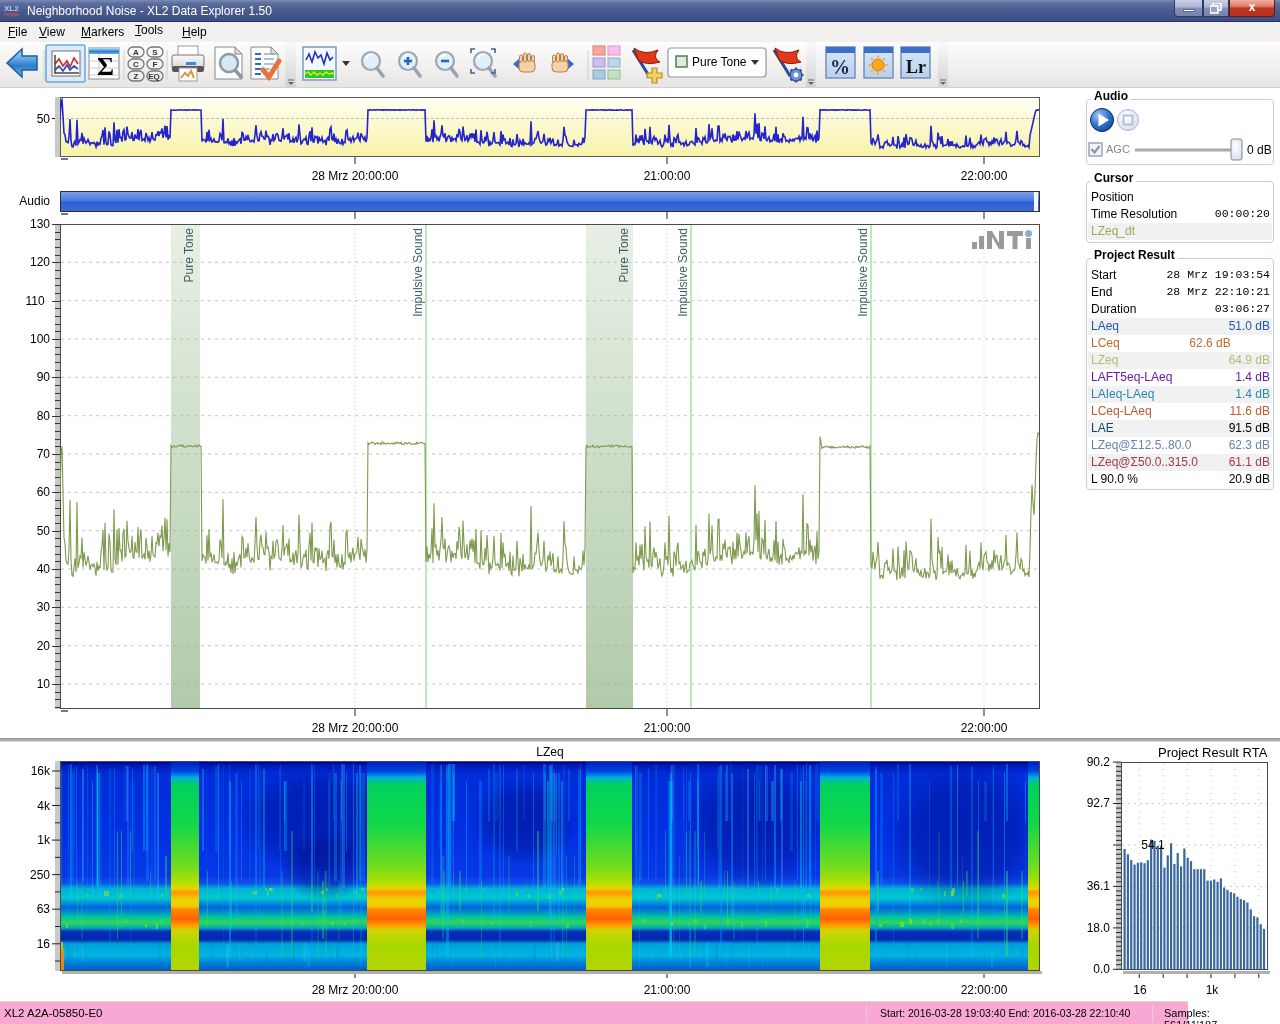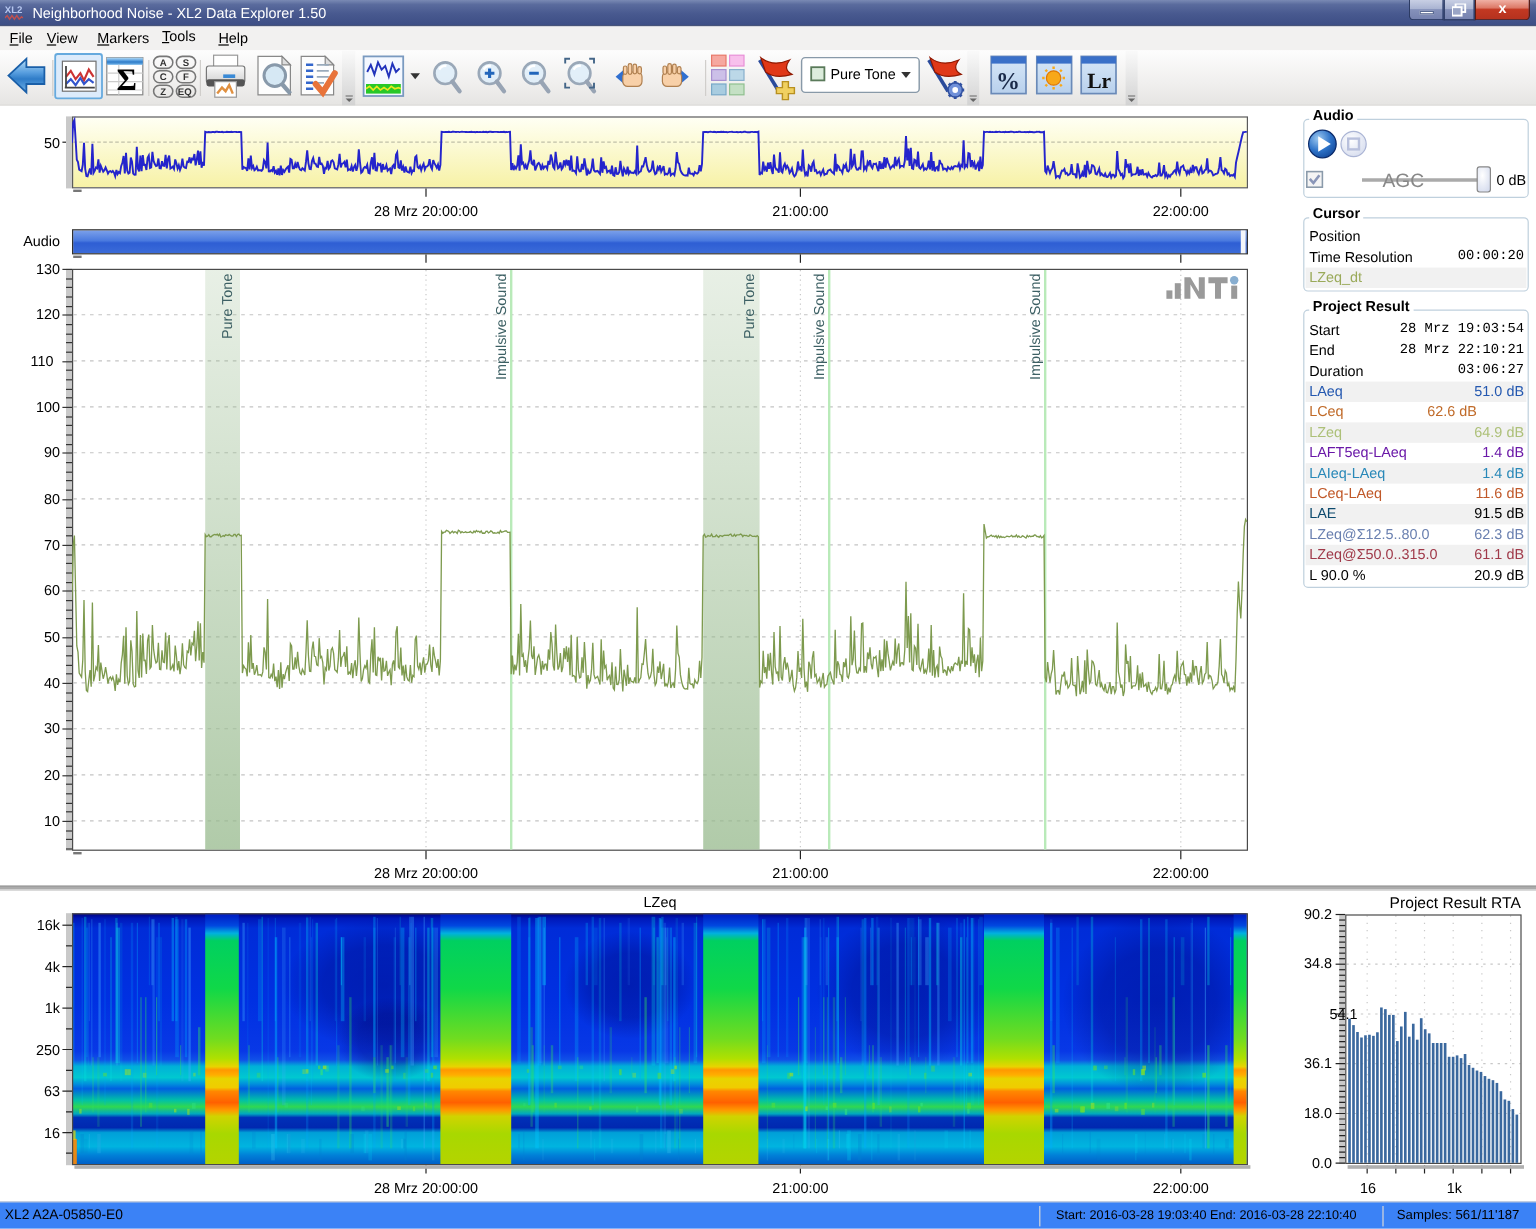--- a/index.html
+++ b/index.html
@@ -961,22 +961,22 @@
     <rect x="123.70" y="139.00" width="2.2" height="70.00" fill="#3a689e"></rect>
     <rect x="127.02" y="140.15" width="2.2" height="68.85" fill="#3a689e"></rect>
     <rect x="130.34" y="142.44" width="2.2" height="66.55" fill="#3a689e"></rect>
     <rect x="133.66" y="149.33" width="2.2" height="59.67" fill="#3a689e"></rect>
     <rect x="136.98" y="156.22" width="2.2" height="52.78" fill="#3a689e"></rect>
     <rect x="140.30" y="157.36" width="2.2" height="51.64" fill="#3a689e"></rect>
     <rect x="143.62" y="164.25" width="2.2" height="44.75" fill="#3a689e"></rect>
     <rect x="146.94" y="168.84" width="2.2" height="40.16" fill="#3a689e"></rect>
   </svg>
 <div style="position:absolute;left:1078px;top:755px;width:32px;text-align:right;font-size:12px">90.2</div>
-<div style="position:absolute;left:1078px;top:796px;width:32px;text-align:right;font-size:12px">34.8</div>
-<div style="position:absolute;left:1108px;top:838px;width:32px;text-align:left;font-size:12px">54.1</div>
+<div style="position:absolute;left:1078px;top:796px;width:32px;text-align:right;font-size:12px">92.7</div>
+<div style="position:absolute;left:1137px;top:838px;width:32px;text-align:center;font-size:12px">54.1</div>
 <div style="position:absolute;left:1078px;top:879px;width:32px;text-align:right;font-size:12px">36.1</div>
 <div style="position:absolute;left:1078px;top:921px;width:32px;text-align:right;font-size:12px">18.0</div>
 <div style="position:absolute;left:1078px;top:962px;width:32px;text-align:right;font-size:12px">0.0</div>
 <div class="lbl abs" style="left:1120px;top:983px;width:40px;text-align:center">16</div>
 <div class="lbl abs" style="left:1192px;top:983px;width:40px;text-align:center">1k</div>
 <div class="abs" style="left:1123px;top:971px;width:147px;height:3px;background:#b0b0b0"></div>
 <div class="grpbox" style="left:1086px;top:99px;width:188px;height:66px"></div>
 <div class="grptitle" style="left:1091px;top:89px">Audio</div>
 <svg class="abs" style="left:1086px;top:99px" width="188" height="66">
 <defs>
@@ -992,21 +992,21 @@
     </defs>
 <circle cx="16" cy="21" r="11.5" fill="url(#pb)" stroke="#0a2a6a"></circle>
 <polygon points="12.5,14.5 23,21 12.5,27.5" fill="#fff"></polygon>
 <circle cx="42" cy="21" r="10.5" fill="url(#sb)" stroke="#aab4d4"></circle>
 <rect x="37.5" y="16.5" width="9" height="9" fill="none" stroke="#b8c0dc" stroke-width="2"></rect>
 <rect x="3" y="44" width="13" height="13" fill="#f4f4f4" stroke="#8a9aaa" stroke-width="1.3"></rect>
 <path d="M5.5 50 l3 3.5 l5 -6.5" fill="none" stroke="#8a96b8" stroke-width="2.2"></path>
 <line x1="49" y1="51" x2="152" y2="51" stroke="#aaa" stroke-width="3"></line>
 <rect x="145" y="40" width="11" height="21" rx="2" fill="url(#sb)" stroke="#888"></rect>
 </svg>
-<div class="abs" style="left:1152px;top:143px;font-size:16px;color:#888">AGC</div>
+<div class="abs" style="left:1106px;top:143px;font-size:11px;color:#888">AGC</div>
 <div class="abs" style="left:1247px;top:143px;font-size:12px">0 dB</div>
 <div class="grpbox" style="left:1086px;top:181px;width:188px;height:62px"></div>
 <div class="grptitle" style="left:1091px;top:171px">Cursor</div>
 <div class="abs lbl" style="left:1091px;top:190px">Position</div>
 <div class="abs lbl" style="left:1091px;top:207px">Time Resolution</div>
 <div class="abs mono" style="left:1170px;top:207px;width:100px;text-align:right;font-size:11.5px">00:00:20</div>
 <div class="abs" style="left:1088px;top:223px;width:184px;height:17px;background:#f1f1f1"></div>
 <div class="abs lbl" style="left:1091px;top:224px;color:#9aaa5a">LZeq_dt</div>
 <div class="grpbox" style="left:1086px;top:258px;width:188px;height:232px"></div>
 <div class="grptitle" style="left:1091px;top:248px">Project Result</div>
@@ -1037,18 +1037,18 @@
 <div class="abs lbl" style="left:1091px;top:438px;color:#6a80b0">LZeq@Σ12.5..80.0</div>
 <div class="abs lbl" style="left:1150px;top:438px;width:120px;text-align:right;color:#6a80b0">62.3 dB</div>
 <div class="abs" style="left:1088px;top:454px;width:184px;height:17px;background:#f1f1f1"></div>
 <div class="abs lbl" style="left:1091px;top:455px;color:#a03a4a">LZeq@Σ50.0..315.0</div>
 <div class="abs lbl" style="left:1150px;top:455px;width:120px;text-align:right;color:#a03a4a">61.1 dB</div>
 <div class="abs lbl" style="left:1091px;top:472px;color:#000">L 90.0 %</div>
 <div class="abs lbl" style="left:1150px;top:472px;width:120px;text-align:right;color:#000">20.9 dB</div>
 <div class="abs" style="left:61px;top:158px;width:7px;height:2px;background:#777"></div>
 <div class="abs" style="left:61px;top:213px;width:7px;height:2px;background:#777"></div>
 <div class="abs" style="left:61px;top:710px;width:7px;height:2px;background:#777"></div>
-<div class="abs" style="left:0;top:1001px;width:1280px;height:23px;background:#3b82f6;border-top:1px solid #dadada">
+<div class="abs" style="left:0;top:1001px;width:1188px;height:23px;background:#f9a8d4;border-top:1px solid #dadada">
     <span class="abs" style="left:4px;top:5px;font-size:11.5px">XL2 A2A-05850-E0</span>
     <span class="abs" style="left:866px;top:3px;width:1px;height:17px;background:#d8d8d8"></span>
     <span class="abs" style="left:880px;top:5px;font-size:10.5px">Start: 2016-03-28 19:03:40 End: 2016-03-28 22:10:40</span>
     <span class="abs" style="left:1152px;top:3px;width:1px;height:17px;background:#d8d8d8"></span>
     <span class="abs" style="left:1164px;top:5px;font-size:11px">Samples: 561/11'187</span>
   </div>
 </body></html>

